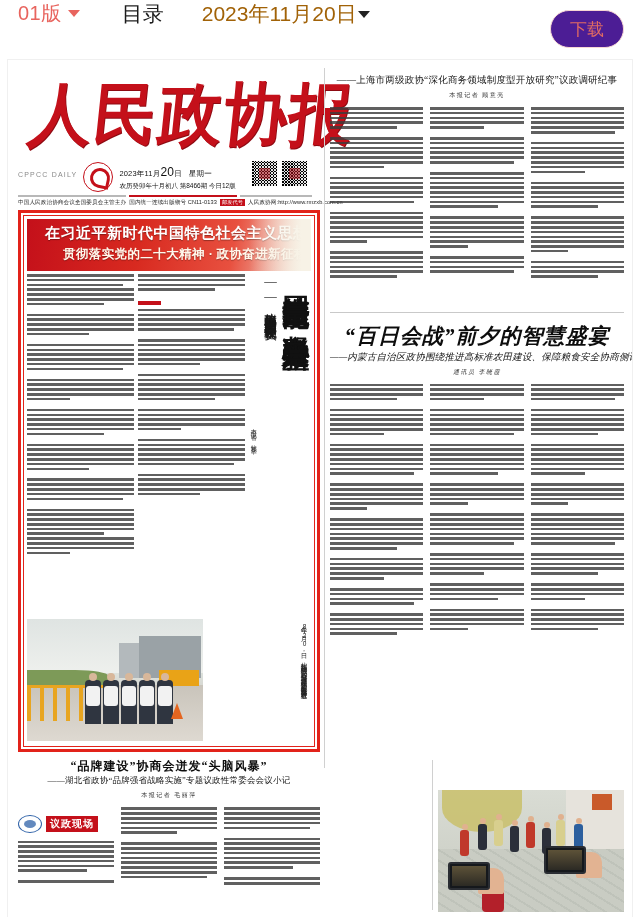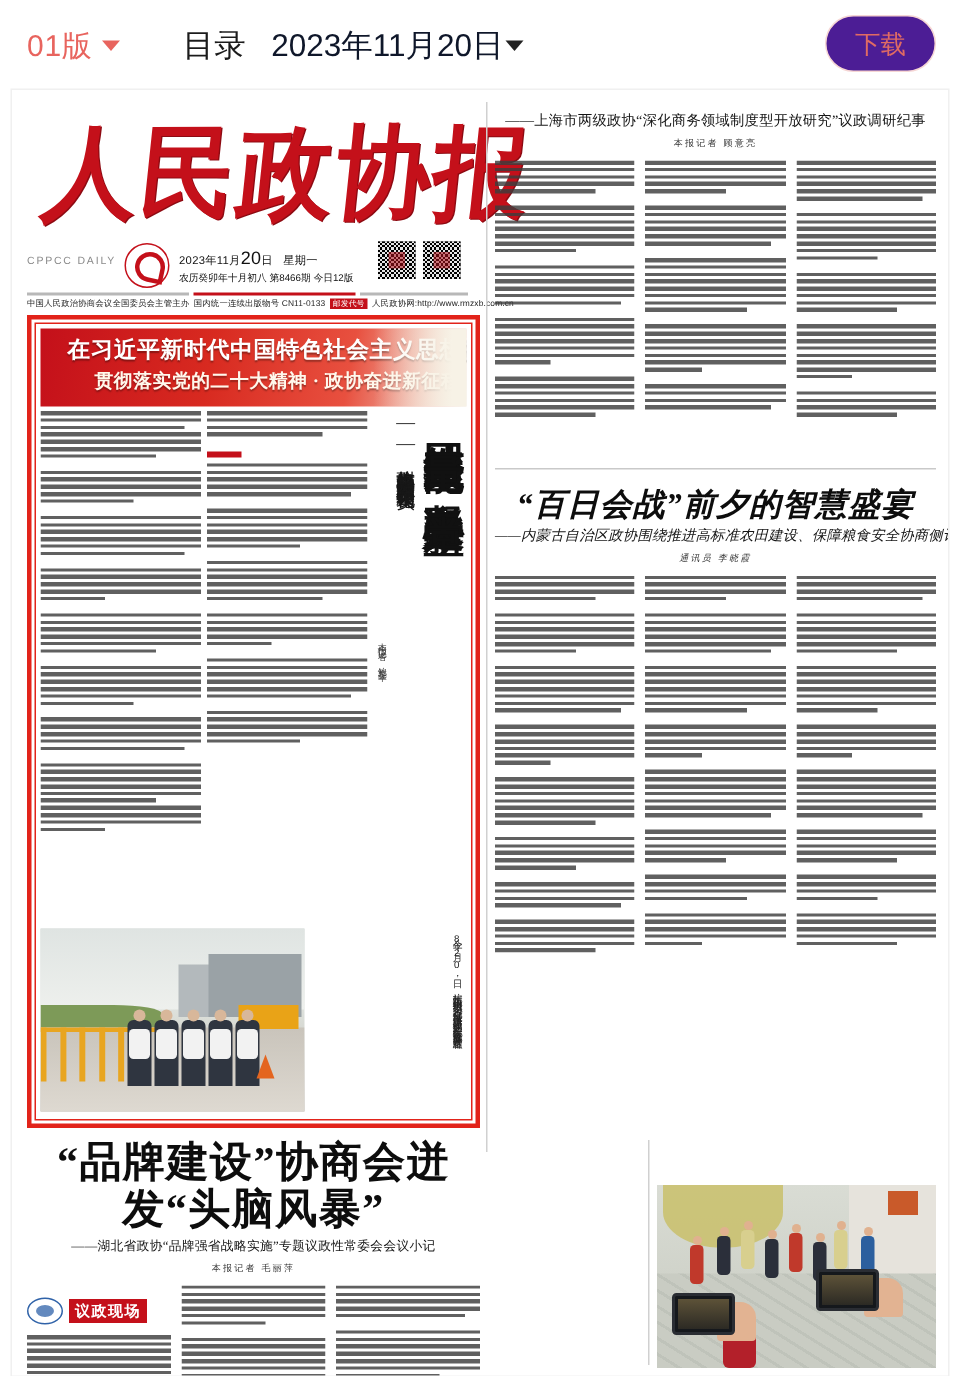--- a/index.html
+++ b/index.html
@@ -14,23 +14,23 @@
     overflow: hidden;
     -webkit-font-smoothing: antialiased;
   }
 
   
   .toolbar {
     height: 60px;
     width: 640px;
     background: #ffffff;
     display: flex;
-    align-items: flex-end;
+    align-items: flex-start;
     box-sizing: border-box;
-    padding: 16px 18px;
+    padding: 0 18px;
     position: relative;
   }
   .tb-edition {
     display: flex;
     align-items: center;
     gap: 6px;
     color: #e8645e;
     font-size: 20px;
     letter-spacing: .5px;
   }
@@ -43,23 +43,23 @@
   }
   .tb-catalog {
     color: #1b1b1b;
     font-size: 21px;
     margin-left: 42px;
   }
   .tb-date {
     display: flex;
     align-items: center;
     gap: 1px;
-    color: #0f172a;
+    color: #a16207;
     font-size: 21px;
-    margin-left: 17px;
+    margin-left: 38px;
   }
   .tb-date .caret { color: #222; }
   .tb-download {
     position: absolute;
     right: 16px;
     top: 10px;
     width: 74px;
     height: 38px;
     border-radius: 19px;
     border: 1.4px solid #f6d6d4;
@@ -341,21 +341,21 @@
   .art-head {
     font-family: "Liberation Serif","DejaVu Serif",serif;
     font-weight: bold;
     color: #0d0d0d;
     text-align: center;
     letter-spacing: 1px;
     line-height: 1.12;
   }
   .art-head.h1 { font-size: 23px; }
   .art-head.h2 { font-size: 21px; }
-  .art-head.h3 { font-size: 28px; }
+  .art-head.h3 { font-size: 12px; }
   .art-sub {
     font-family: "Liberation Serif","DejaVu Serif",serif;
     font-size: 9.5px;
     text-align: center;
     color: #141414;
     margin-top: 2px;
     letter-spacing: .2px;
     white-space: nowrap;
   }
   .art-byline {

